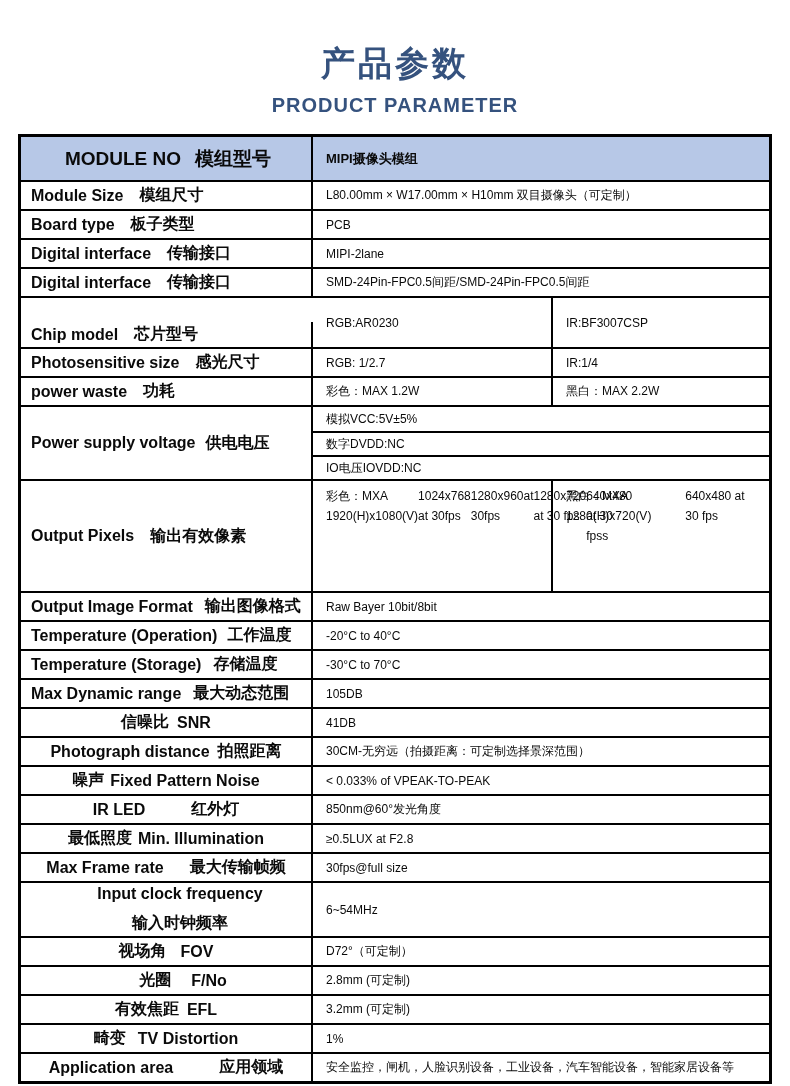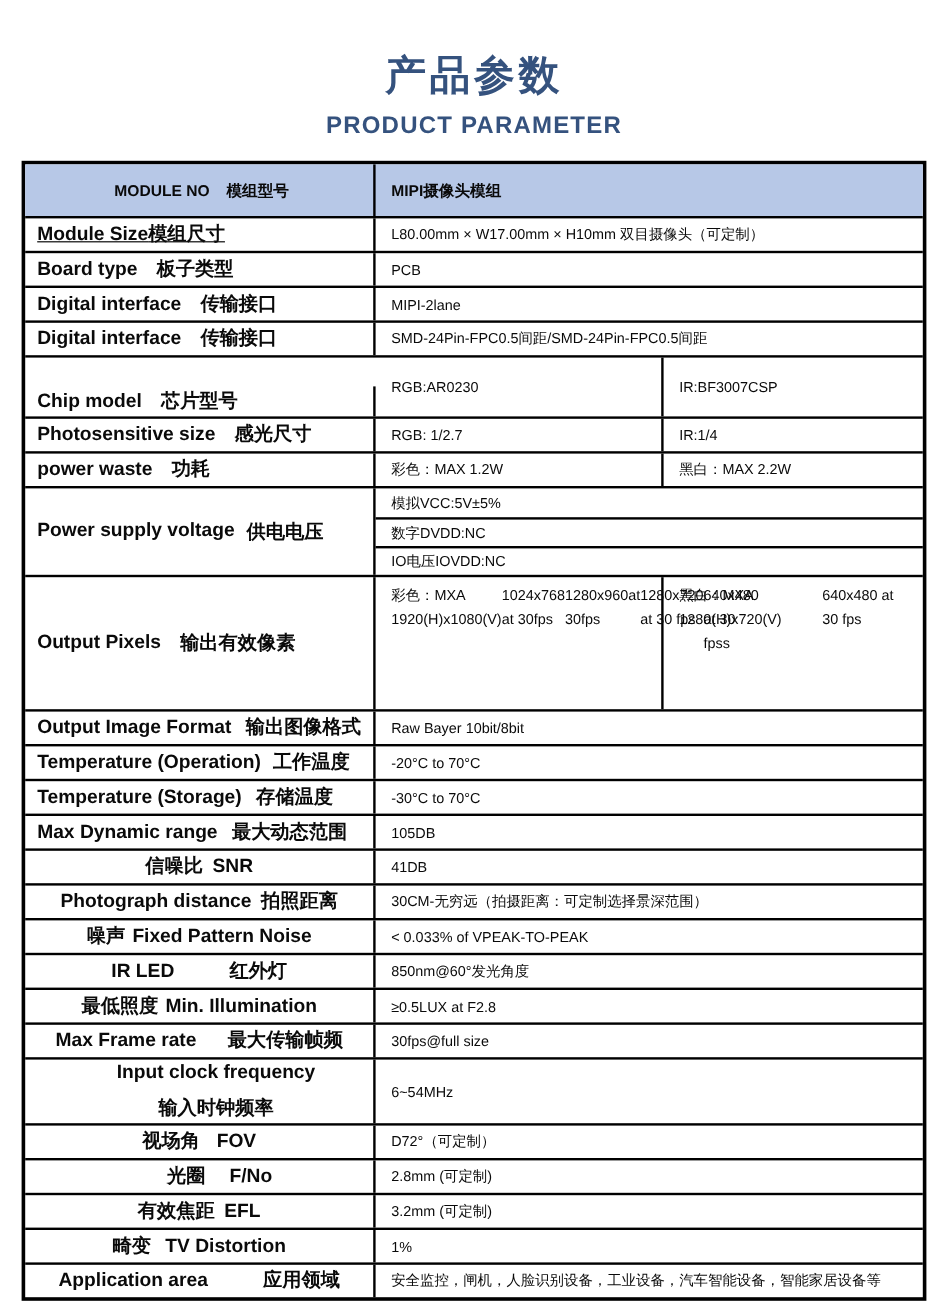--- a/index.html
+++ b/index.html
@@ -49,21 +49,21 @@
   }
   .vcell.first{flex:0 0 240px;width:240px;border-right:2px solid var(--border);}
   .vcell.sub{border-top:2px solid var(--border);min-height:24px;}
   .varea.col .vcell.sub:first-child{border-top:none;}
   .vcell.lines{
     flex-direction:row;align-items:flex-start;justify-content:flex-start;
     padding-top:5px;line-height:20px;min-height:110px;
   }
   
   .trow.thead{background:var(--header-bg);min-height:43px;}
-  .trow.thead .lcell{justify-content:center;font-size:13px;gap:14px;}
+  .trow.thead .lcell{justify-content:center;font-size:19px;gap:14px;}
   .trow.thead .vcell{font-size:13px;font-weight:bold;}
 </style>
 </head>
 <body>
 
 <div class="page-header">
   <div class="title-zh">产品参数</div>
   <div class="title-en">PRODUCT PARAMETER</div>
 </div>
 
@@ -72,21 +72,21 @@
     <div class="lcell">
       <span>MODULE NO</span>
       <span>模组型号</span>
     </div>
     <div class="varea">
       <div class="vcell">MIPI摄像头模组</div>
     </div>
   </div>
 
 <div class="trow">
-      <div class="lcell left" style=" text-decoration: underline;">
+      <div class="lcell left" style="gap: 16px;">
         <span>Module Size</span>
         <span>模组尺寸</span>
       </div>
       <div class="varea">
         <div class="vcell">L80.00mm × W17.00mm × H10mm 双目摄像头（可定制）</div>
       </div>
     </div>
     <div class="trow">
       <div class="lcell left" style="gap: 16px;">
         <span>Board type</span>
@@ -182,21 +182,21 @@
       <div class="varea">
         <div class="vcell">Raw Bayer 10bit/8bit</div>
       </div>
     </div>
     <div class="trow">
       <div class="lcell left" style="gap: 10px;">
         <span>Temperature (Operation)</span>
         <span>工作温度</span>
       </div>
       <div class="varea">
-        <div class="vcell">-20°C to 70°C</div>
+        <div class="vcell">-20°C to 40°C</div>
       </div>
     </div>
     <div class="trow">
       <div class="lcell left" style="gap: 12px;">
         <span>Temperature (Storage)</span>
         <span>存储温度</span>
       </div>
       <div class="varea">
         <div class="vcell">-30°C to 70°C</div>
       </div>

